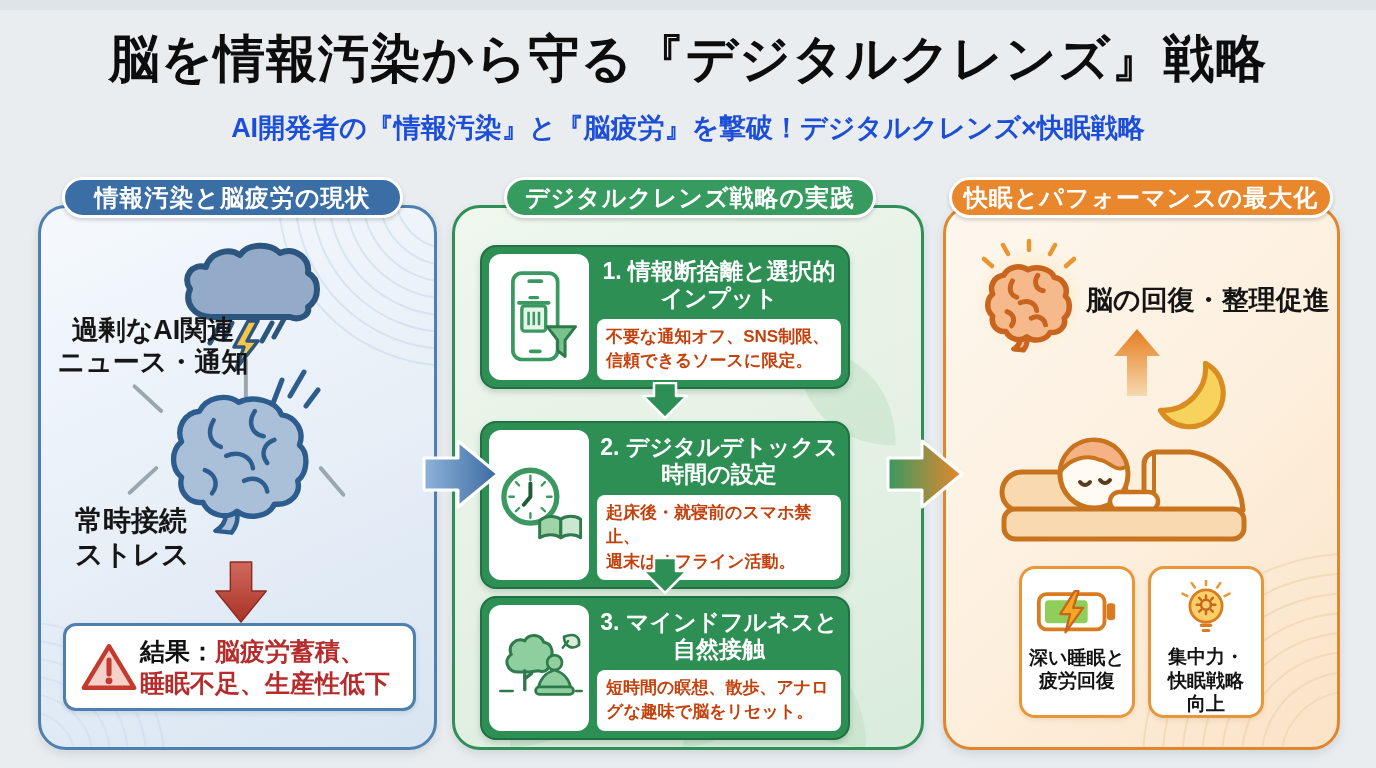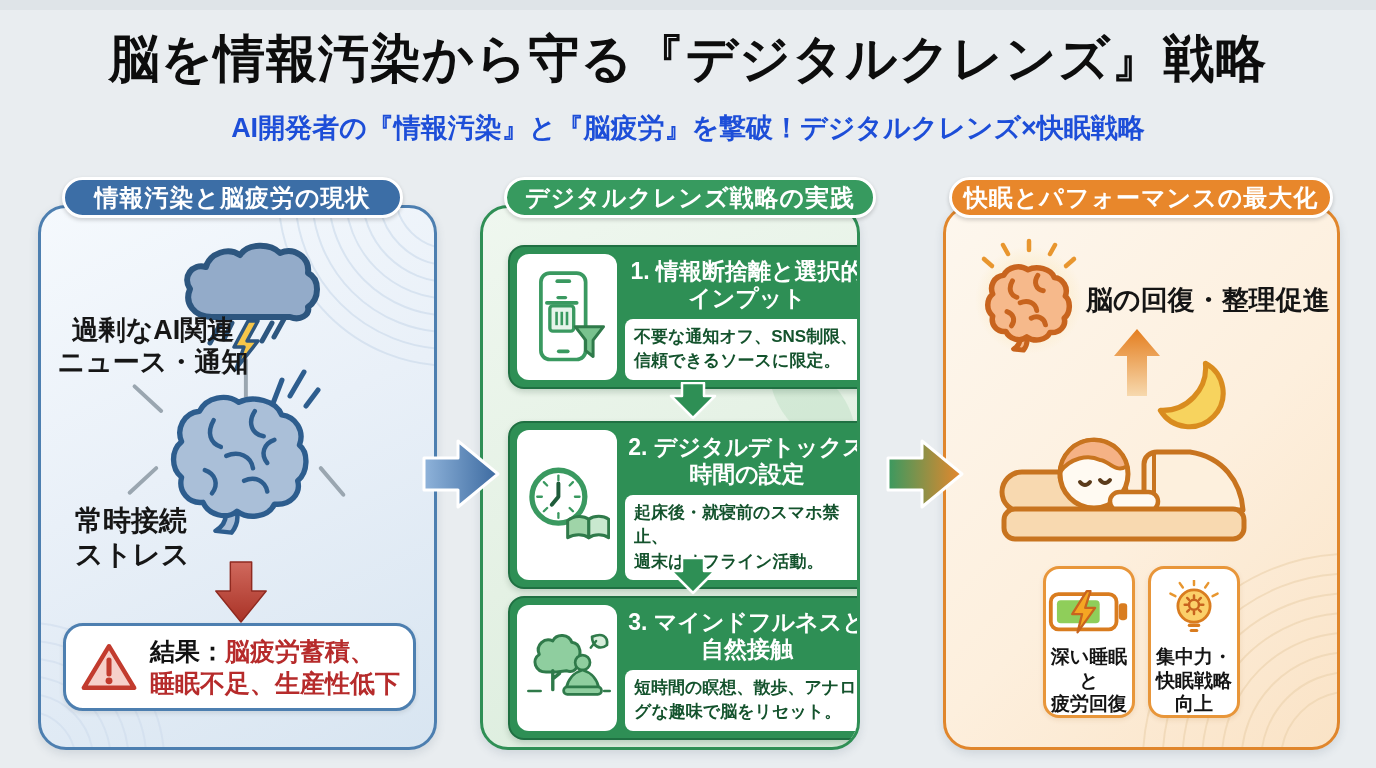--- a/index.html
+++ b/index.html
@@ -17,21 +17,21 @@
   .page-subtitle{
     position:absolute;left:0;right:0;top:100px;text-align:center;
     font-size:27px;font-weight:800;color:#1d4ed8;
   }
   .panel{
     position:absolute;top:195px;height:545px;border-radius:28px;
     box-shadow:0 4px 10px rgba(60,80,100,.14);box-sizing:border-box;overflow:hidden;
   }
   .panel.left{left:38px;width:399px;border:3px solid #4d7fb0;
     background:linear-gradient(155deg,#f5f9fd 0%,#e9f0f8 45%,#d8e5f1 100%);}
-  .panel.middle{left:480px;width:380px;border:3px solid #2f8f55;
+  .panel.middle{left:452px;width:472px;border:3px solid #2f8f55;
     background:linear-gradient(155deg,#eff7ef 0%,#e4f1e4 55%,#d9ecdc 100%);}
   .panel.right{left:943px;width:397px;border:3px solid #e0862c;
     background:linear-gradient(135deg,#fdf7ee 0%,#fdefdd 55%,#fae3c6 100%);}
   .deco{position:absolute;inset:0;width:100%;height:100%;pointer-events:none;}
   .pill{
     position:absolute;top:167px;height:41px;z-index:6;border-radius:23px;
     display:flex;align-items:center;justify-content:center;
     color:#fff;font-size:24px;font-weight:800;letter-spacing:1px;
     border:3px solid #fff;box-sizing:border-box;box-shadow:0 2px 4px rgba(0,0,0,.18);
   }
@@ -39,22 +39,22 @@
   .pill.green{left:504px;width:372px;background:#379a5f;}
   .pill.orange{left:949px;width:384px;background:#e8872b;}
   .abs{position:absolute;}
   
   .lbl{position:absolute;font-weight:800;color:#161616;line-height:1.2;}
   .lbl.news{left:2px;top:106px;width:220px;text-align:center;font-size:27px;}
   .lbl.stress{left:34px;top:296px;font-size:28px;}
   .lbl.focus{left:262px;top:296px;font-size:28px;}
   .result-box{
     position:absolute;left:22px;top:415px;width:353px;height:88px;box-sizing:border-box;
-    background:#fff;border:3px solid #4d7fb0;border-radius:20px;
-    display:flex;align-items:center;gap:12px;padding:0 10px 0 14px;
+    background:#fff;border:3px solid #4d7fb0;border-radius:13px;
+    display:flex;align-items:center;gap:2px;padding:0 10px 0 14px;
     box-shadow:0 2px 5px rgba(0,0,0,.10);
   }
   .result-text{font-size:25px;font-weight:800;line-height:1.3;color:#111;}
   .result-text .bad{color:#b62b2b;}
   
   .step{
     position:absolute;left:25px;width:370px;box-sizing:border-box;
     background:#2e8f55;border:2px solid #1f7042;border-radius:16px;
     display:flex;padding:7px;box-shadow:0 3px 6px rgba(0,50,20,.18);
   }
@@ -62,27 +62,27 @@
     flex:none;width:100px;background:#fff;border-radius:12px;
     display:flex;align-items:center;justify-content:center;
   }
   .step-right{flex:1;display:flex;flex-direction:column;margin-left:8px;min-width:0;}
   .step-title{
     color:#fff;font-size:23px;font-weight:800;line-height:1.18;
     text-align:center;padding:4px 0 7px;
   }
   .step-body{
     background:#fff;border-radius:8px;margin-top:auto;
-    font-size:17px;font-weight:800;line-height:1.42;color:#14532d;padding:6px 9px;
+    font-size:17px;font-weight:800;line-height:1.42;color:#c2410c;padding:6px 9px;
   }
   
   .caption{position:absolute;left:140px;top:74px;font-size:27px;font-weight:800;color:#151515;text-align:center;}
   .benefits{position:absolute;left:0;right:0;top:358px;display:flex;justify-content:center;gap:13px;}
   .card{
-    width:92px;height:152px;box-sizing:border-box;background:#fff;
+    width:116px;height:152px;box-sizing:border-box;background:#fff;
     border:3px solid #e8963a;border-radius:16px;
     display:flex;flex-direction:column;align-items:center;padding-top:10px;
     box-shadow:0 2px 5px rgba(150,90,20,.12);
   }
   .card .ic{height:64px;display:flex;align-items:center;justify-content:center;}
   .card-label{font-size:19px;font-weight:800;line-height:1.22;text-align:center;margin-top:3px;color:#141414;}
 </style>
 </head>
 <body>
 

